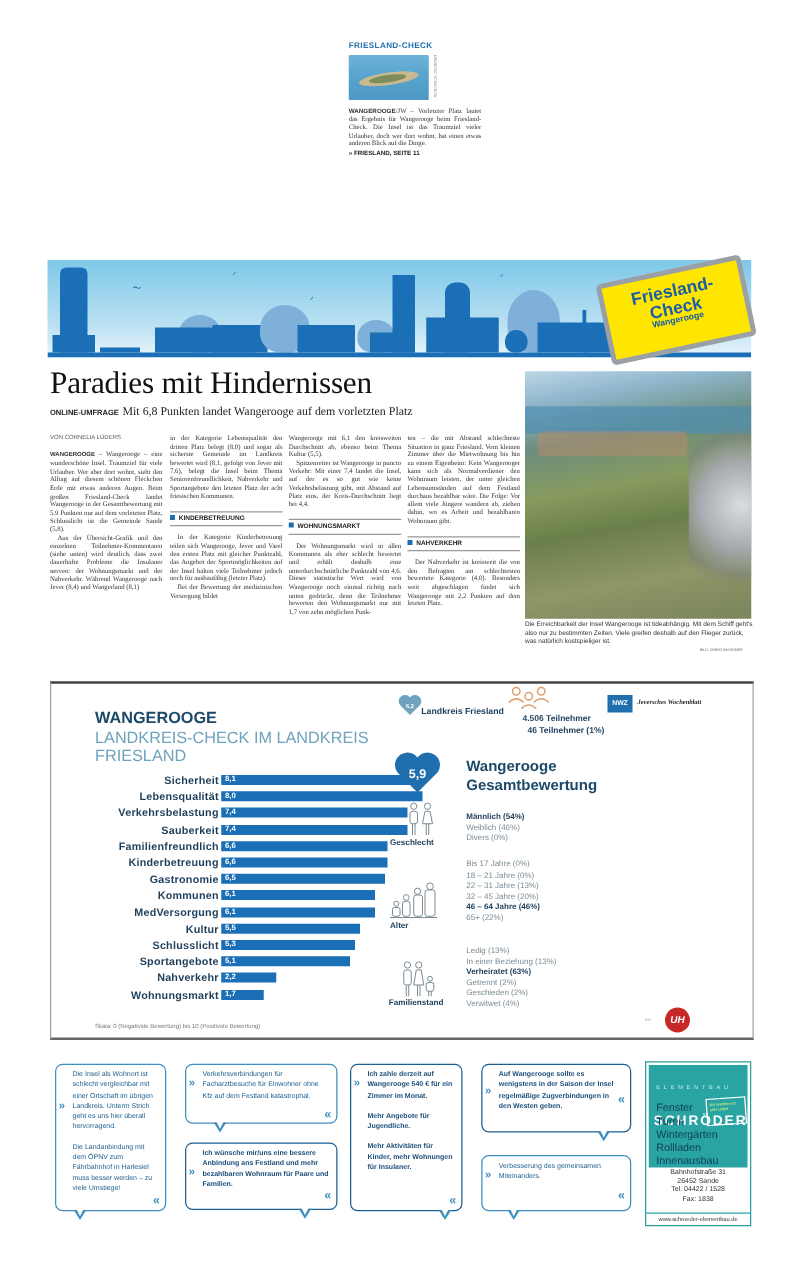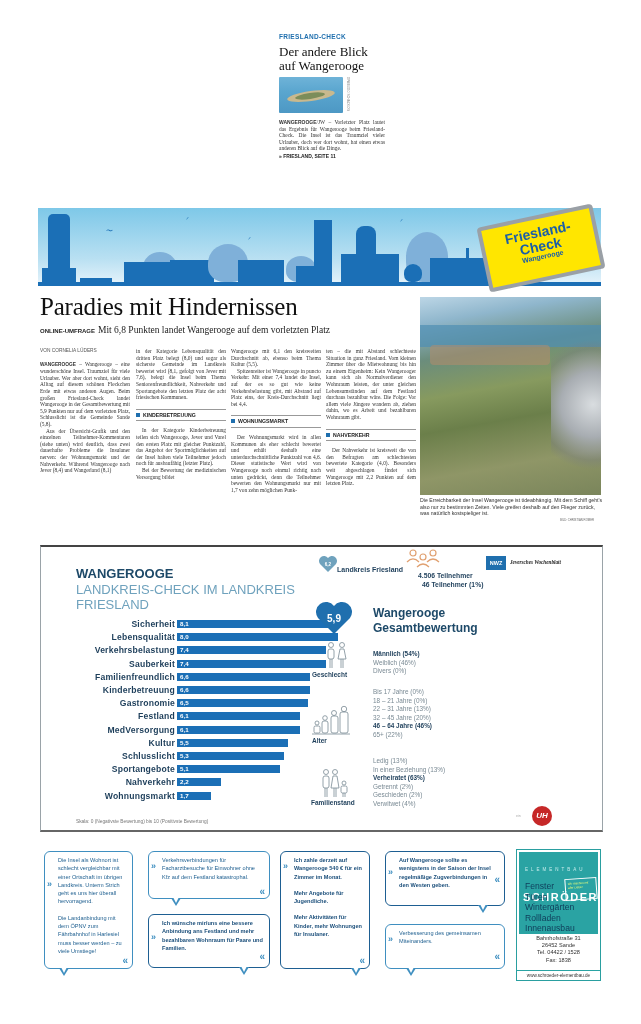--- a/index.html
+++ b/index.html
@@ -98,24 +98,20 @@
   #ad-services { position:absolute; left:6px; top:29px; font-family:"Liberation Sans",sans-serif; font-size:8.6px; line-height:10.6px; color:#0f3d5a; }
   #ad-slogan { position:absolute; left:46px; top:26px; width:32px; height:22px; border:0.6px solid #fff; font-size:3px; line-height:4px; color:#eaff7a; font-style:italic; font-family:"Liberation Sans",sans-serif; padding:2px; transform: rotate(-4deg); }
   #ad-address { position:absolute; left:0; top:85px; width:100%; text-align:center; font-family:"Liberation Sans",sans-serif; font-size:5.6px; line-height:7.2px; color:#333; }
   #ad-url { position:absolute; left:0; top:120px; width:100%; text-align:center; font-family:"Liberation Sans",sans-serif; font-size:4.6px; color:#333; border-top:0.6px solid #2aa3a3; padding-top:2px; }
 </style>
 </head>
 <body>
 
 <div id="teaser" class="abs">
   <div class="kicker">FRIESLAND-CHECK</div>
-  <div class="teaser-title">
-    <div>Der andere Blick</div>
-    <div>auf Wangerooge</div>
-  </div>
   <div class="teaser-img">
     <div class="island"></div>
     <div class="island2"></div>
     <div class="photo-credit-v">DPA/BODO SCHACKOW</div>
   </div>
   <div class="teaser-text"><b>WANGEROOGE</b><span>/JW</span><span> – Vorletzter Platz lautet das Ergebnis für Wangerooge beim Friesland-Check. Die Insel ist das Traumziel vieler Urlauber, doch wer dort wohnt, hat einen etwas anderen Blick auf die Dinge.</span></div>
   <div class="teaser-ref">» FRIESLAND, SEITE 11</div>
 </div>
 
 <div id="banner" class="abs">
@@ -216,21 +212,21 @@
       <div class="bar-label">Kinderbetreuung</div>
       <div class="bar" style="background: rgb(27, 111, 182); width: 132.858px;"></div>
       <div class="bar-val">6,6</div>
     </div>
     <div class="bar-row" style="top: 698.2px;">
       <div class="bar-label">Gastronomie</div>
       <div class="bar" style="background: rgb(27, 111, 182); width: 130.845px;"></div>
       <div class="bar-val">6,5</div>
     </div>
     <div class="bar-row" style="top: 711.4px;">
-      <div class="bar-label">Festland</div>
+      <div class="bar-label">Kommunen</div>
       <div class="bar" style="background: rgb(27, 111, 182); width: 122.793px;"></div>
       <div class="bar-val">6,1</div>
     </div>
     <div class="bar-row" style="top: 724.6px;">
       <div class="bar-label">MedVersorgung</div>
       <div class="bar" style="background: rgb(27, 111, 182); width: 122.793px;"></div>
       <div class="bar-val">6,1</div>
     </div>
     <div class="bar-row" style="top: 737.8px;">
       <div class="bar-label">Kultur</div>

